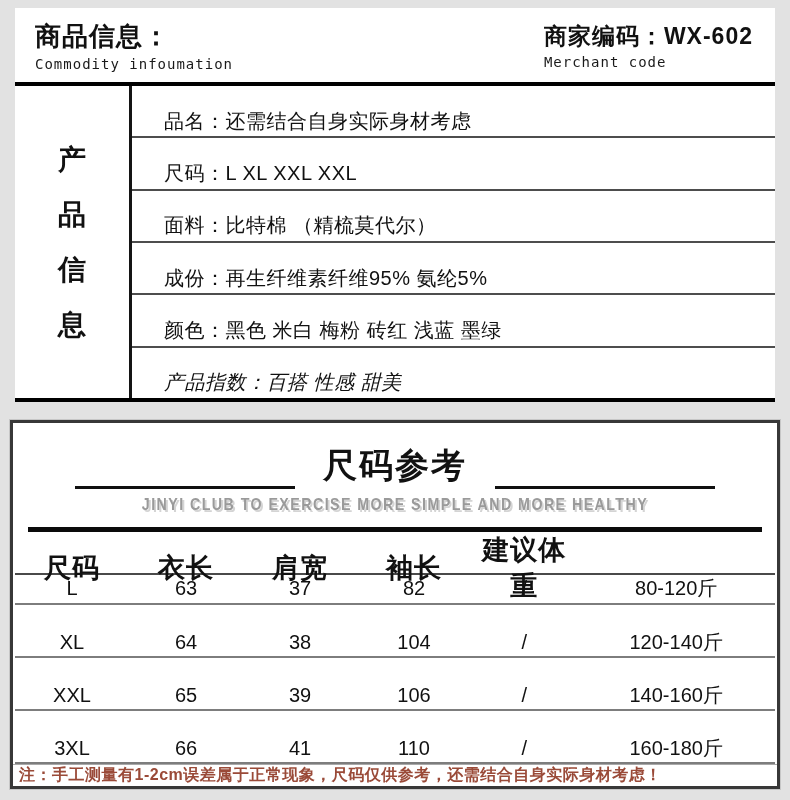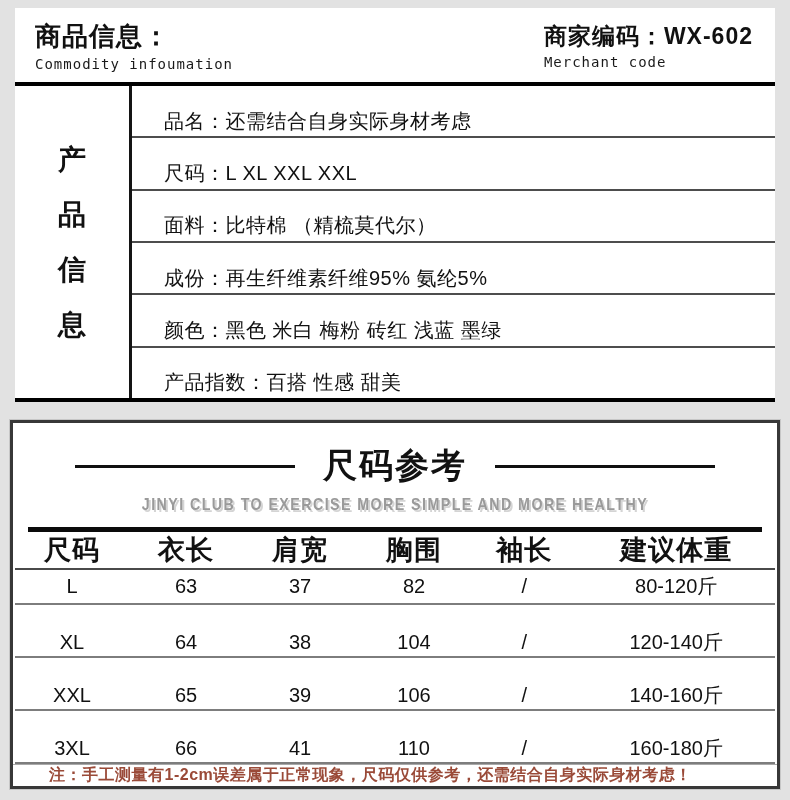--- a/index.html
+++ b/index.html
@@ -37,30 +37,30 @@
     display:flex;flex-direction:column;justify-content:center;align-items:center;gap:27px;
   }
   .side-char{font-size:28px;font-weight:bold;line-height:1;}
   .rows-col{flex:1;display:flex;flex-direction:column;}
   .p-row{
     flex:1;display:flex;align-items:center;padding-left:32px;
     font-size:20px;border-bottom:2px solid #4d4d4d;box-sizing:border-box;
     letter-spacing:0.5px;
     margin-top:20px;
   }
-  .p-row:last-child{border-bottom:none;}
+  .p-row:last-child{border-bottom:none;font-style:italic;}
   
   .size-box{
     position:absolute;left:10px;top:420px;width:770px;height:369px;
     background:#fff;border:3px solid #383838;box-sizing:border-box;
     box-shadow:0 0 0 1px #c6c6c6;
     display:flex;flex-direction:column;overflow:hidden;
   }
   .title-row{
-    margin:20px 62px 0 62px;display:flex;align-items:center;gap:28px;
+    margin:20px 62px 0 62px;display:flex;align-items:flex-end;gap:28px;
   }
   .rule{flex:1;height:3px;background:#101010;}
   .size-title{font-size:34px;font-weight:bold;letter-spacing:2px;white-space:nowrap;}
   .subtitle{
     margin-top:6px;text-align:center;
     font-size:15px;font-weight:bold;letter-spacing:1.5px;color:#9a9a9a;
     text-shadow:2px 2px 0 #d4d4d4;
     transform:scale(0.95,1.12);transform-origin:center;
   }
   .black-bar{height:7px;background:#0a0a0a;margin:15px 15px 0 15px;}
@@ -69,21 +69,21 @@
     align-items:center;text-align:center;
   }
   .thead{height:41px;border-bottom:2px solid #4a4a4a;margin:0 2px;}
   .th{font-size:27px;font-weight:bold;letter-spacing:1px;}
   .trow{height:42px;border-bottom:2px solid #7d7d7d;margin:0 2px;}
   .trow.short{height:34px;margin-top:24px;}
   .td{font-size:20px;}
   .spacer{flex:1;}
   .note-row{
     border-top:1px solid #a9a9a9;height:28px;display:flex;align-items:center;
-    padding-left:36px;font-size:16px;font-weight:bold;color:#9a4a38;letter-spacing:0.5px;
+    padding-left:6px;font-size:16px;font-weight:bold;color:#9a4a38;letter-spacing:0.5px;
   }
 </style>
 </head>
 <body>
 
 <div class="top-panel">
   <div class="header">
     <div class="hdr-block">
       <span class="hdr-zh">商品信息：</span>
       <span class="hdr-en">Commodity infoumation</span>
@@ -140,21 +140,20 @@
     <div class="size-title">尺码参考</div>
     <div class="rule"></div>
   </div>
   <div class="subtitle">JINYI CLUB TO EXERCISE MORE SIMPLE AND MORE HEALTHY</div>
   <div class="black-bar"></div>
 
   <div class="grid-row thead">
     <div class="th">尺码</div>
     <div class="th">衣长</div>
     <div class="th">肩宽</div>
-    <div class="th">胸围</div>
     <div class="th">袖长</div>
     <div class="th">建议体重</div>
   </div>
 
   <div class="grid-row trow">
     <div class="td">L</div>
     <div class="td">63</div>
     <div class="td">37</div>
     <div class="td">82</div>
     <div class="td">/</div>

